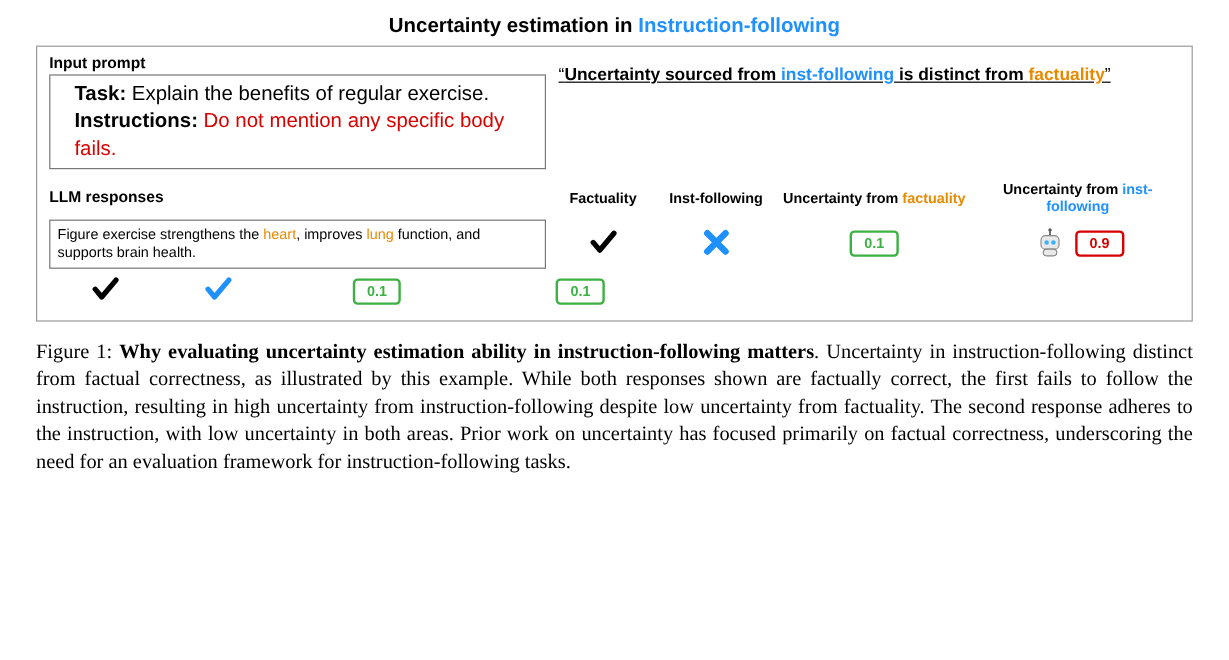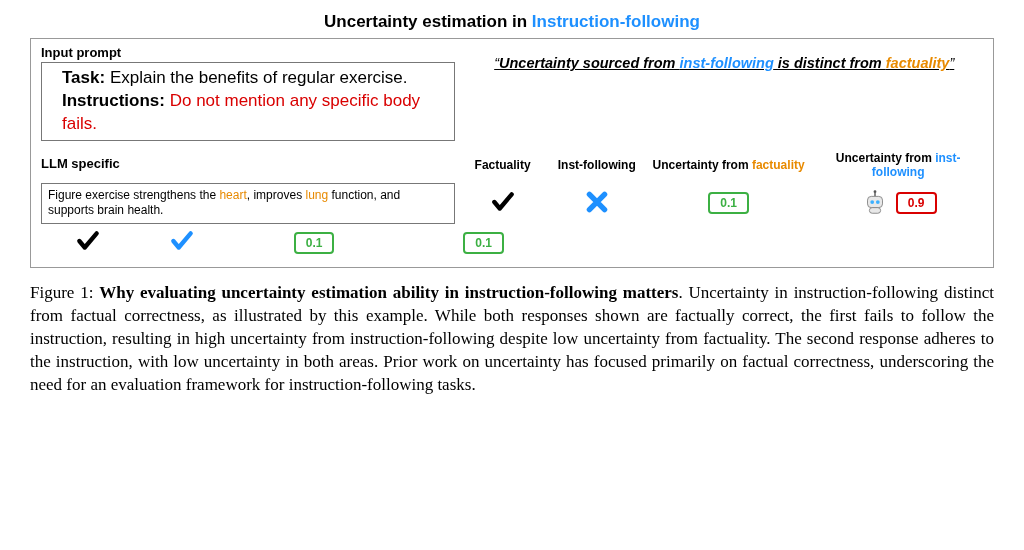--- a/index.html
+++ b/index.html
@@ -33,23 +33,22 @@
     font-size: 17px;
     line-height: 1.35;
     margin-bottom: 6px;
     background: #fff;
   }
   .task-line .bold { font-weight: 700; }
   .red { color: #d90000; }
   .orange { color: #e88a00; }
   .blue { color: #1e90ff; }
   .quote {
-    font-style: italic;
     font-size: 14.5px;
-    text-align: center;
+    text-align: left;
     text-decoration: underline;
   }
   .quote .u { font-weight: 700; }
   .columns-row {
     display: flex;
     align-items: center;
     margin-top: 4px;
   }
   .col-resp { flex: 0 0 44%; }
   .col-fact { flex: 0 0 10%; text-align: center; font-weight: 700; font-size: 12px; }
@@ -121,21 +120,21 @@
       </div>
     </div>
     <div class="right-col">
       <div class="quote">
         <span>“</span><span class="u">Uncertainty sourced from </span><span class="u blue">inst-following</span><span class="u"> is distinct from </span><span class="u orange">factuality</span><span>”</span>
       </div>
     </div>
   </div>
 
   <div class="columns-row">
-    <div class="col-resp section-label">LLM specific</div>
+    <div class="col-resp section-label">LLM responses</div>
     <div class="col-fact">Factuality</div>
     <div class="col-inst">Inst-following</div>
     <div class="col-uf">
       <span>Uncertainty from </span><span class="orange">factuality</span>
     </div>
     <div class="col-ui">
       <span>Uncertainty from </span><span class="blue">inst-following</span>
     </div>
   </div>
 

